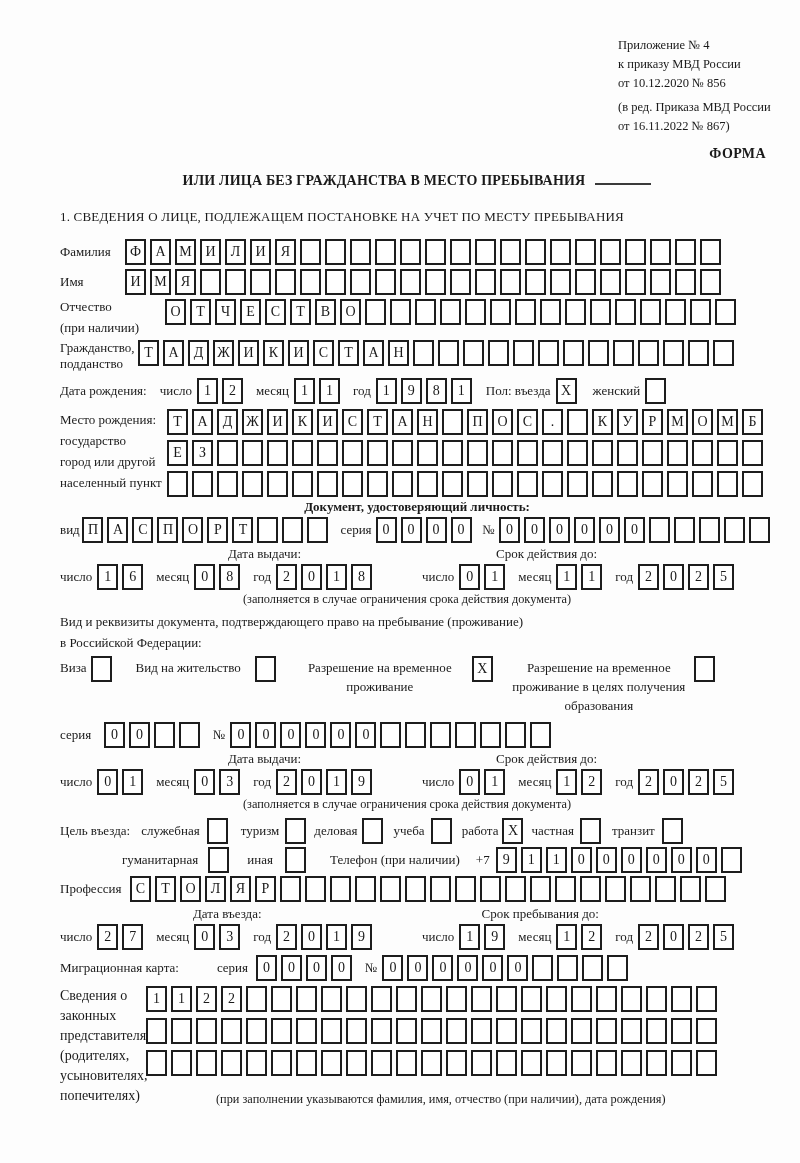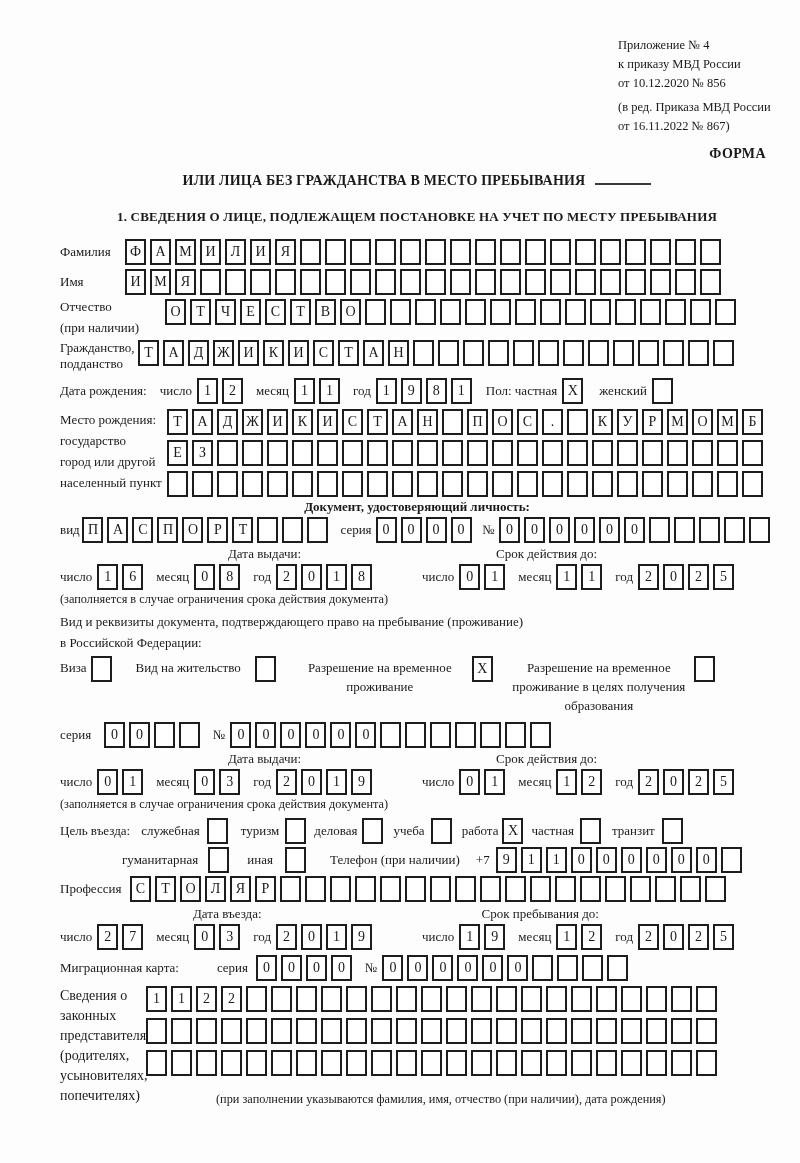--- a/index.html
+++ b/index.html
@@ -7,33 +7,33 @@
   .page{
     width:800px;height:1163px;background:#fdfdfd;overflow:hidden;position:relative;
     font-family:"Liberation Serif","DejaVu Serif",serif;color:#1a1a1a;font-size:13px;
     padding:36px 26px 0 60px;
   }
   .appendix{margin-left:558px;font-size:12.5px;line-height:19px;}
   .appendix .rev{margin-top:5px;}
   .forma{text-align:right;font-weight:bold;font-size:14px;margin-top:10px;padding-right:8px;letter-spacing:.4px;}
   .title{text-align:center;font-weight:bold;font-size:14px;line-height:21px;margin-top:8px;letter-spacing:.2px;}
   .uline{display:inline-block;width:56px;border-bottom:2px solid #3a3a3a;margin-left:10px;height:14px;}
-  .sec1{text-align:center;font-weight:bold;font-size:13px;margin-top:18px;letter-spacing:.2px;white-space:nowrap;}
+  .sec1{font-weight:normal;font-size:13px;margin-top:18px;letter-spacing:.2px;white-space:nowrap;}
   .frow{display:flex;align-items:center;flex-wrap:nowrap;margin-top:4px;min-height:26px;}
   .frow.top{align-items:flex-start;}
   .lbl{flex:none;}
   .cells{display:inline-flex;flex:none;}
   .cell{
     flex:none;display:inline-block;width:21px;height:26px;border:2px solid #1d1d1d;margin-right:4px;
     text-align:center;font-size:14px;line-height:22px;background:#fff;
   }
   .sub{margin:0 5px 0 9px;flex:none;}
   .colcells{display:flex;flex-direction:column;gap:5px;}
   .center-b{text-align:center;font-weight:bold;margin-top:2px;font-size:13px;}
-  .note-r{text-align:left;padding-right:20px;margin-top:2px;font-size:12.3px;}
+  .note-r{text-align:center;padding-right:20px;margin-top:2px;font-size:12.3px;}
   .wraplbl{text-align:center;line-height:19px;flex:none;}
   .blk{display:block;}
 </style>
 </head>
 <body>
 
 <div class="page">
 
   <div class="appendix">
     <div>Приложение № 4</div>
@@ -192,21 +192,21 @@
         <span class="cell">1</span>
         <span class="cell">1</span>
       </span>
     <span class="sub">год</span>
     <span class="cells">
         <span class="cell">1</span>
         <span class="cell">9</span>
         <span class="cell">8</span>
         <span class="cell">1</span>
       </span>
-    <span class="sub" style="margin-left:10px">Пол: частная</span>
+    <span class="sub" style="margin-left:10px">Пол: въезда</span>
     <span class="cells">
         <span class="cell">X</span>
       </span>
     <span class="sub" style="margin-left:12px">женский</span>
     <span class="cells">
         <span class="cell"></span>
       </span>
   </div>
 
   <div class="frow top" style="margin-top:5px">

